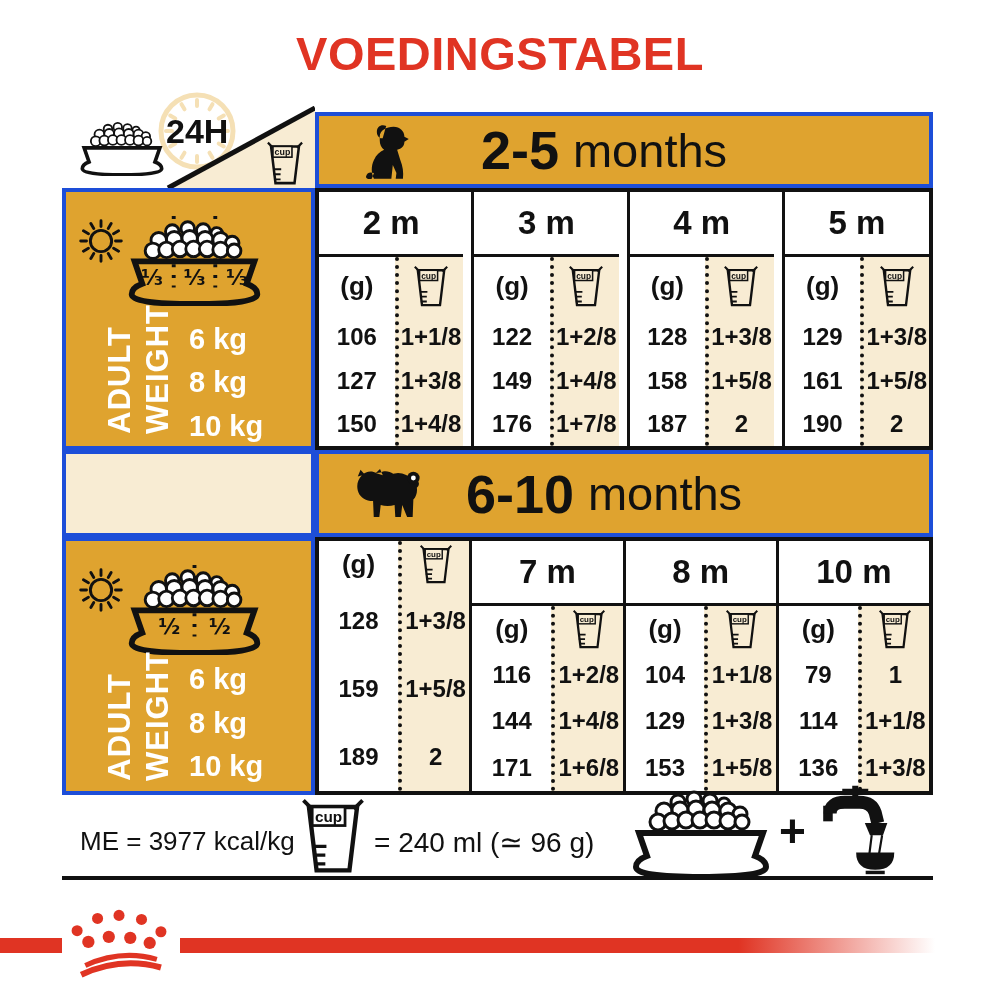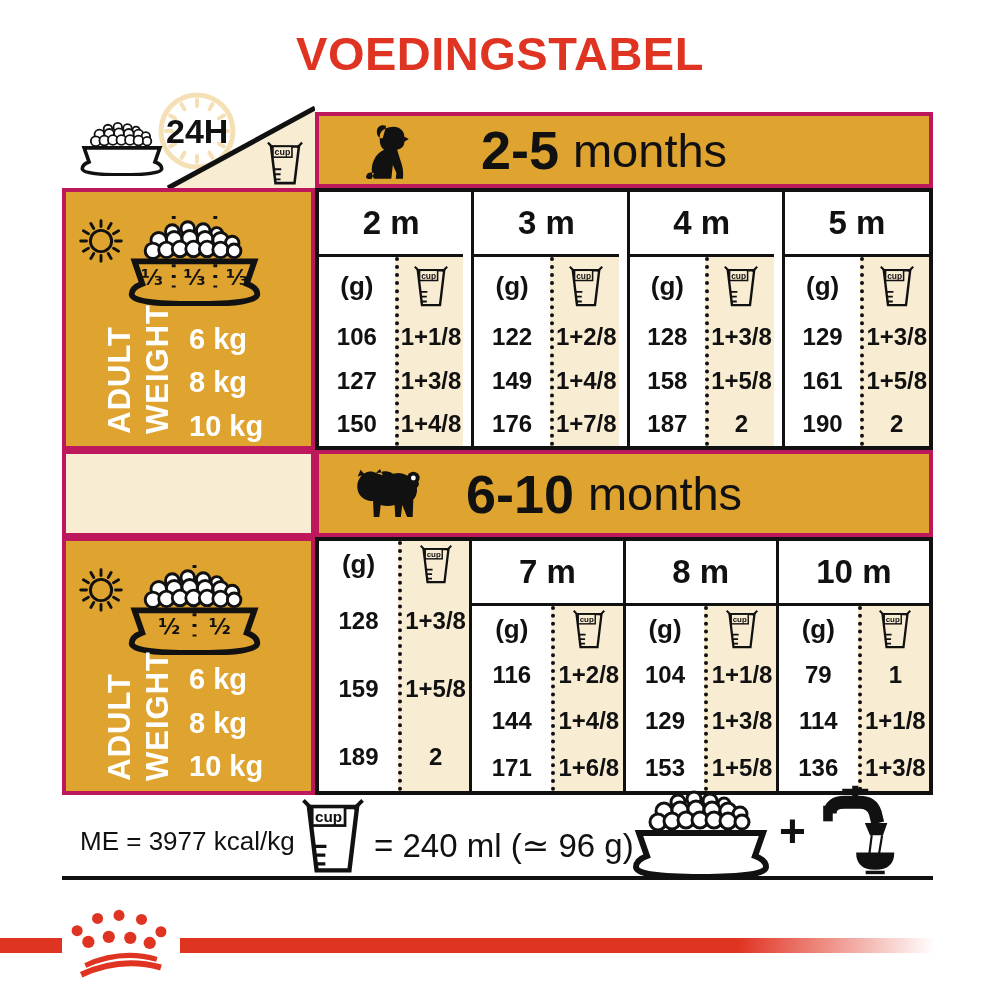--- a/index.html
+++ b/index.html
@@ -1,21 +1,21 @@
 <!DOCTYPE html>
 <html><head>
 <meta charset="utf-8">
 <style>
   html,body{margin:0;padding:0;background:#fff;}
   .page{position:relative;width:1000px;height:1000px;background:#fff;overflow:hidden;
         font-family:"Liberation Sans","DejaVu Sans",sans-serif;color:#111;}
   .abs{position:absolute;}
   .gold{background:#DFA32F;}
   .cream{background:#F8ECD3;}
-  .b4{border:4px solid #be185d;box-sizing:border-box;}
+  .b4{border:4px solid #1d4ed8;box-sizing:border-box;}
   .title{left:0;right:0;top:26px;text-align:center;font-size:47px;font-weight:bold;
          color:#E03423;letter-spacing:0.5px;}
   .band{display:flex;align-items:center;justify-content:center;}
   .band .range{font-size:54px;font-weight:bold;line-height:1;transform:translateX(-20px);}
   .band .unit{font-size:47px;font-weight:normal;line-height:1;margin-left:14px;transform:translateX(-20px);}
   .wrap{display:flex;background:#fff;border:4px solid #111;box-sizing:border-box;}
   .mcol{flex:1;display:flex;flex-direction:column;border-left:3px solid #111;}
   .mcol:first-child{border-left:none;}
   .mhead{height:62px;border-bottom:3px solid #111;display:flex;align-items:center;
          justify-content:center;font-size:33px;font-weight:bold;background:#fff;}
@@ -444,21 +444,21 @@
   </div>
 
   <div class="abs ftext" style="left:80px;top:826px;width:210px;text-align:center;">ME = 3977 kcal/kg</div>
   <svg class="abs" style="left:300px;top:796px;" width="66" height="81" viewBox="0 0 60 74">
     <path d="M8 10 L52 10 L45 68 L15 68 Z" fill="none" stroke="#111" stroke-width="4"></path>
     <path d="M3 4 L11 12 M57 4 L49 12" stroke="#111" stroke-width="3.5" fill="none"></path>
     <rect x="11" y="10" width="30" height="17" fill="#fff" stroke="#111" stroke-width="2.5"></rect>
     <text x="26" y="24" text-anchor="middle" font-size="14" font-weight="bold" fill="#111">cup</text>
     <path d="M12 46 H24 M12 54 H23 M13 62 H23" stroke="#111" stroke-width="3"></path>
   </svg>
-  <div class="abs ftext" style="left:374px;top:826px;font-size:33px;">= 240 ml (≃ 96 g)</div>
+  <div class="abs ftext" style="left:374px;top:826px;font-size:28px;">= 240 ml (≃ 96 g)</div>
   <svg class="abs" style="left:626px;top:784px;" width="150" height="95" viewBox="0 0 150 95">
     <g fill="#fff" stroke="#111" stroke-width="3">
       <circle cx="52" cy="18" r="7"></circle>
         <circle cx="68" cy="15" r="7"></circle>
         <circle cx="84" cy="17" r="7"></circle>
         <circle cx="98" cy="20" r="6"></circle>
       <circle cx="38" cy="27" r="8"></circle>
         <circle cx="54" cy="26" r="8"></circle>
         <circle cx="70" cy="25" r="8"></circle>
         <circle cx="86" cy="26" r="8"></circle>

